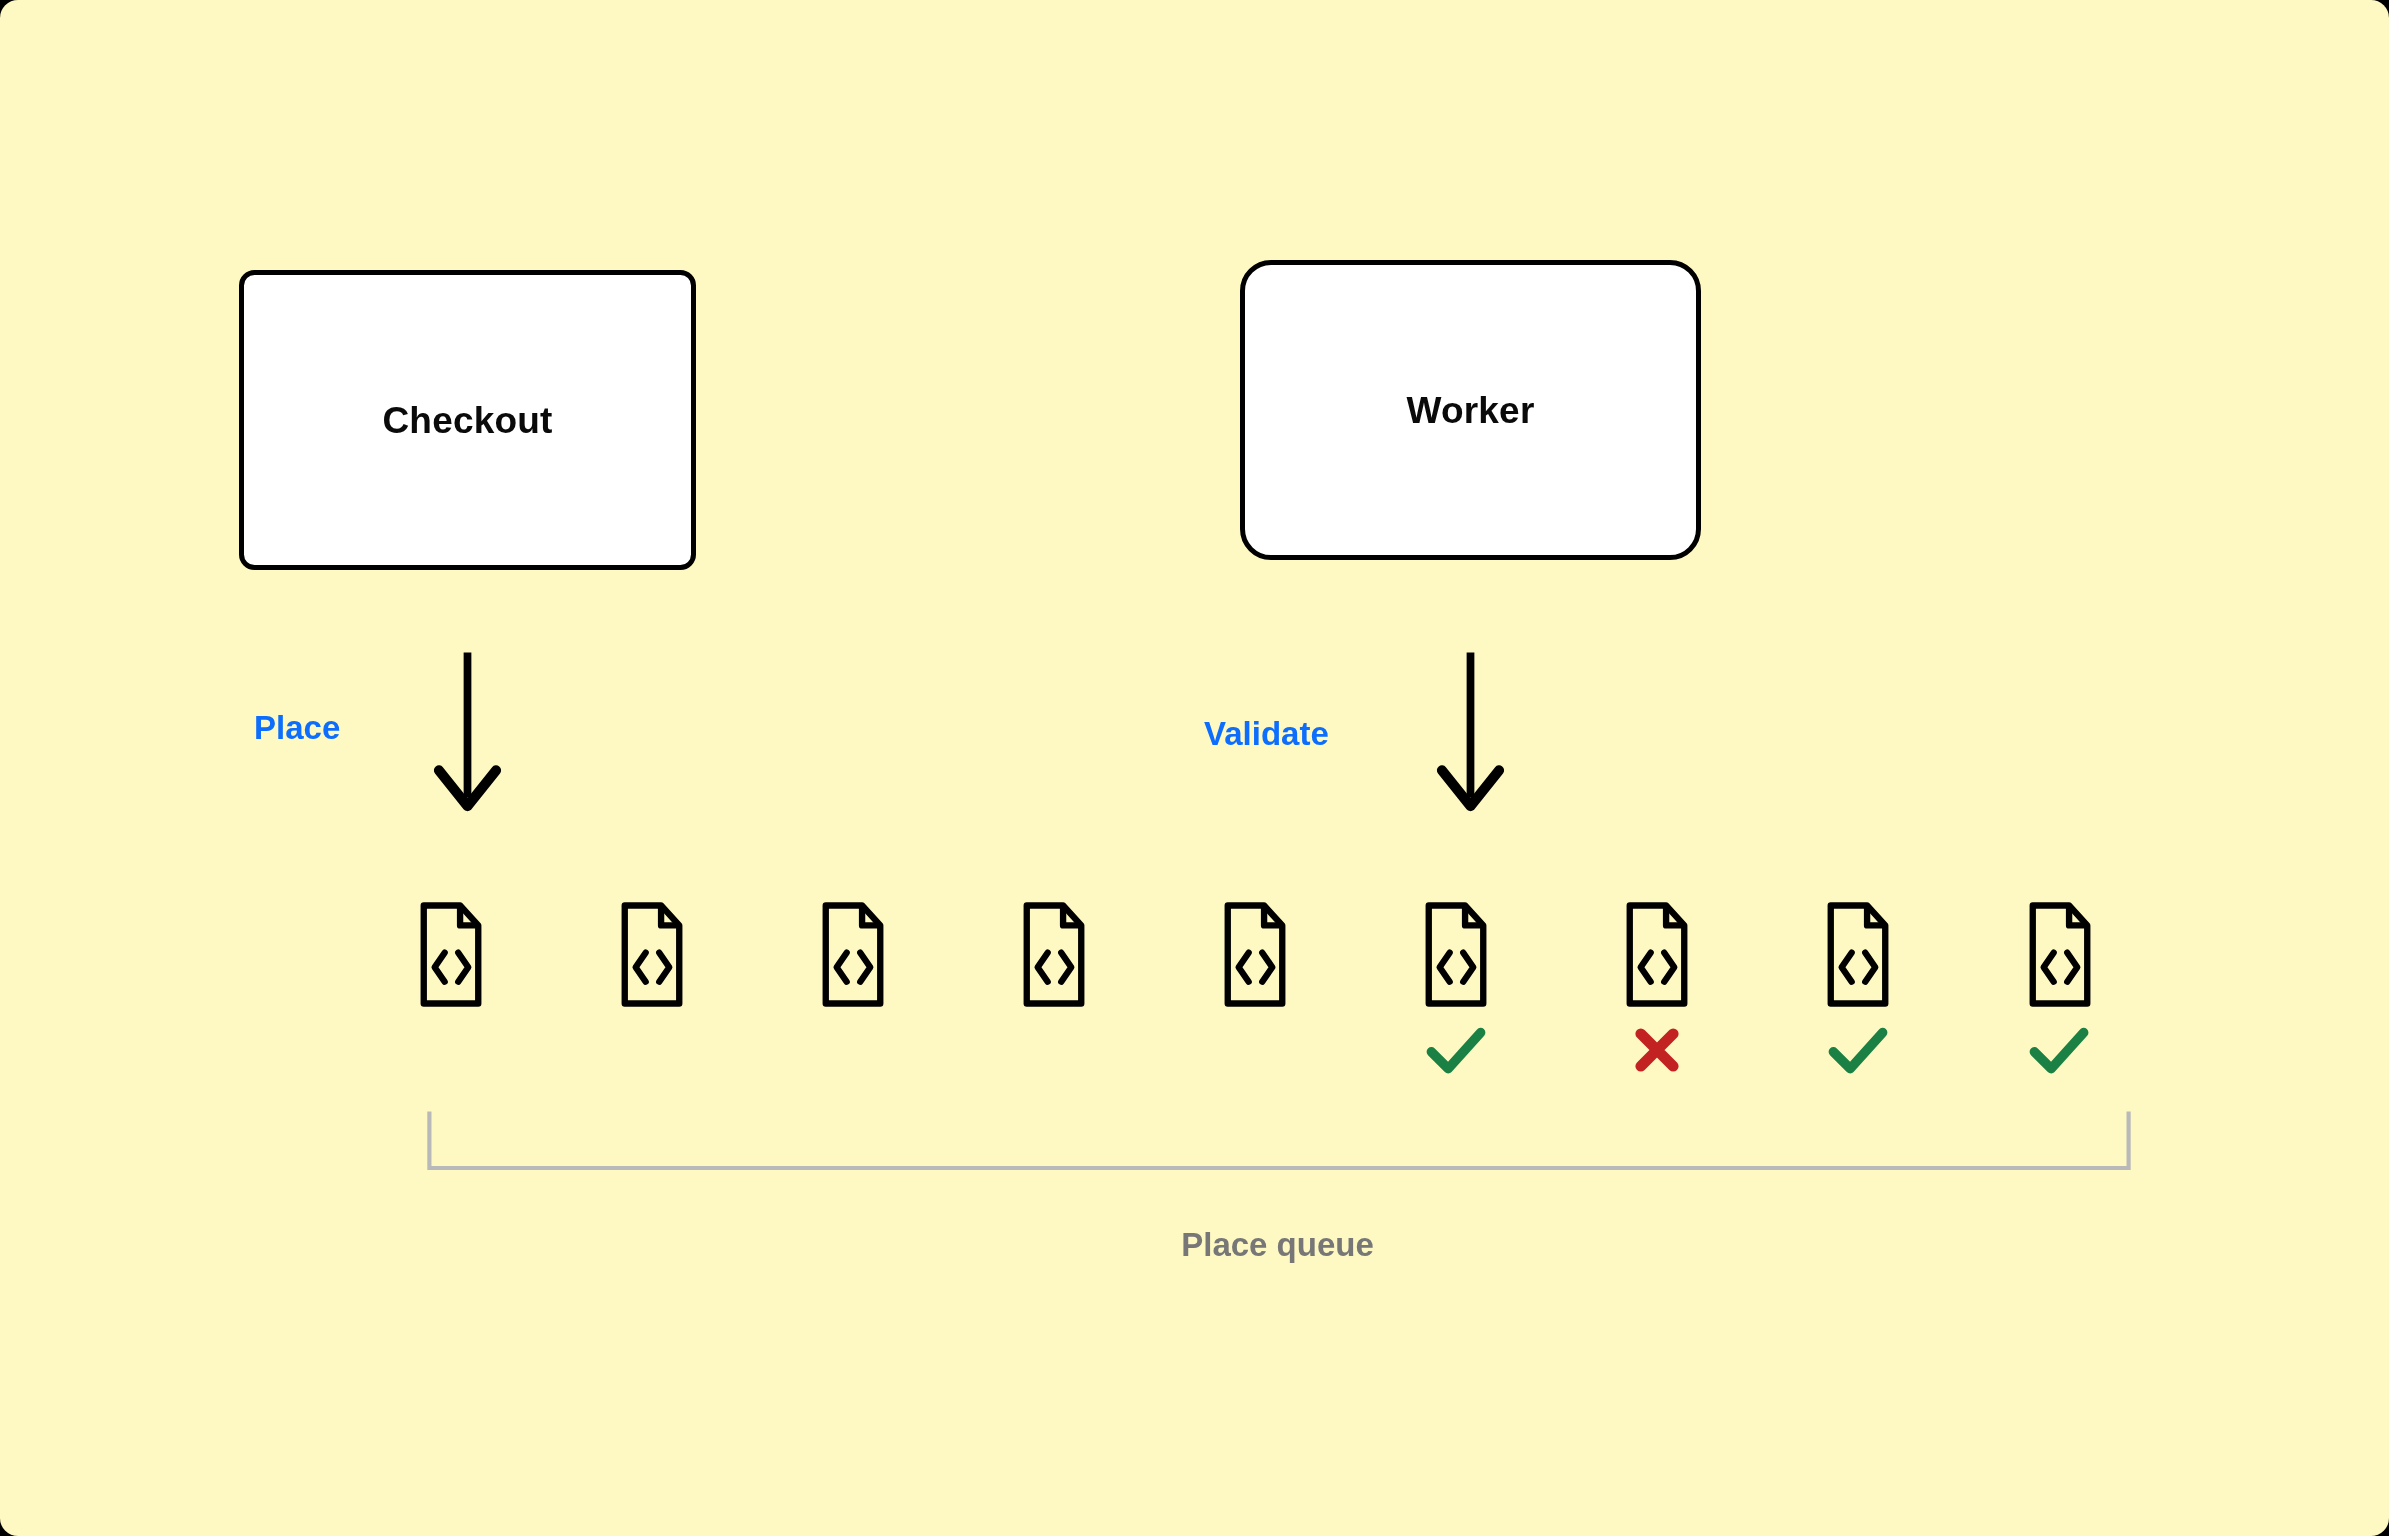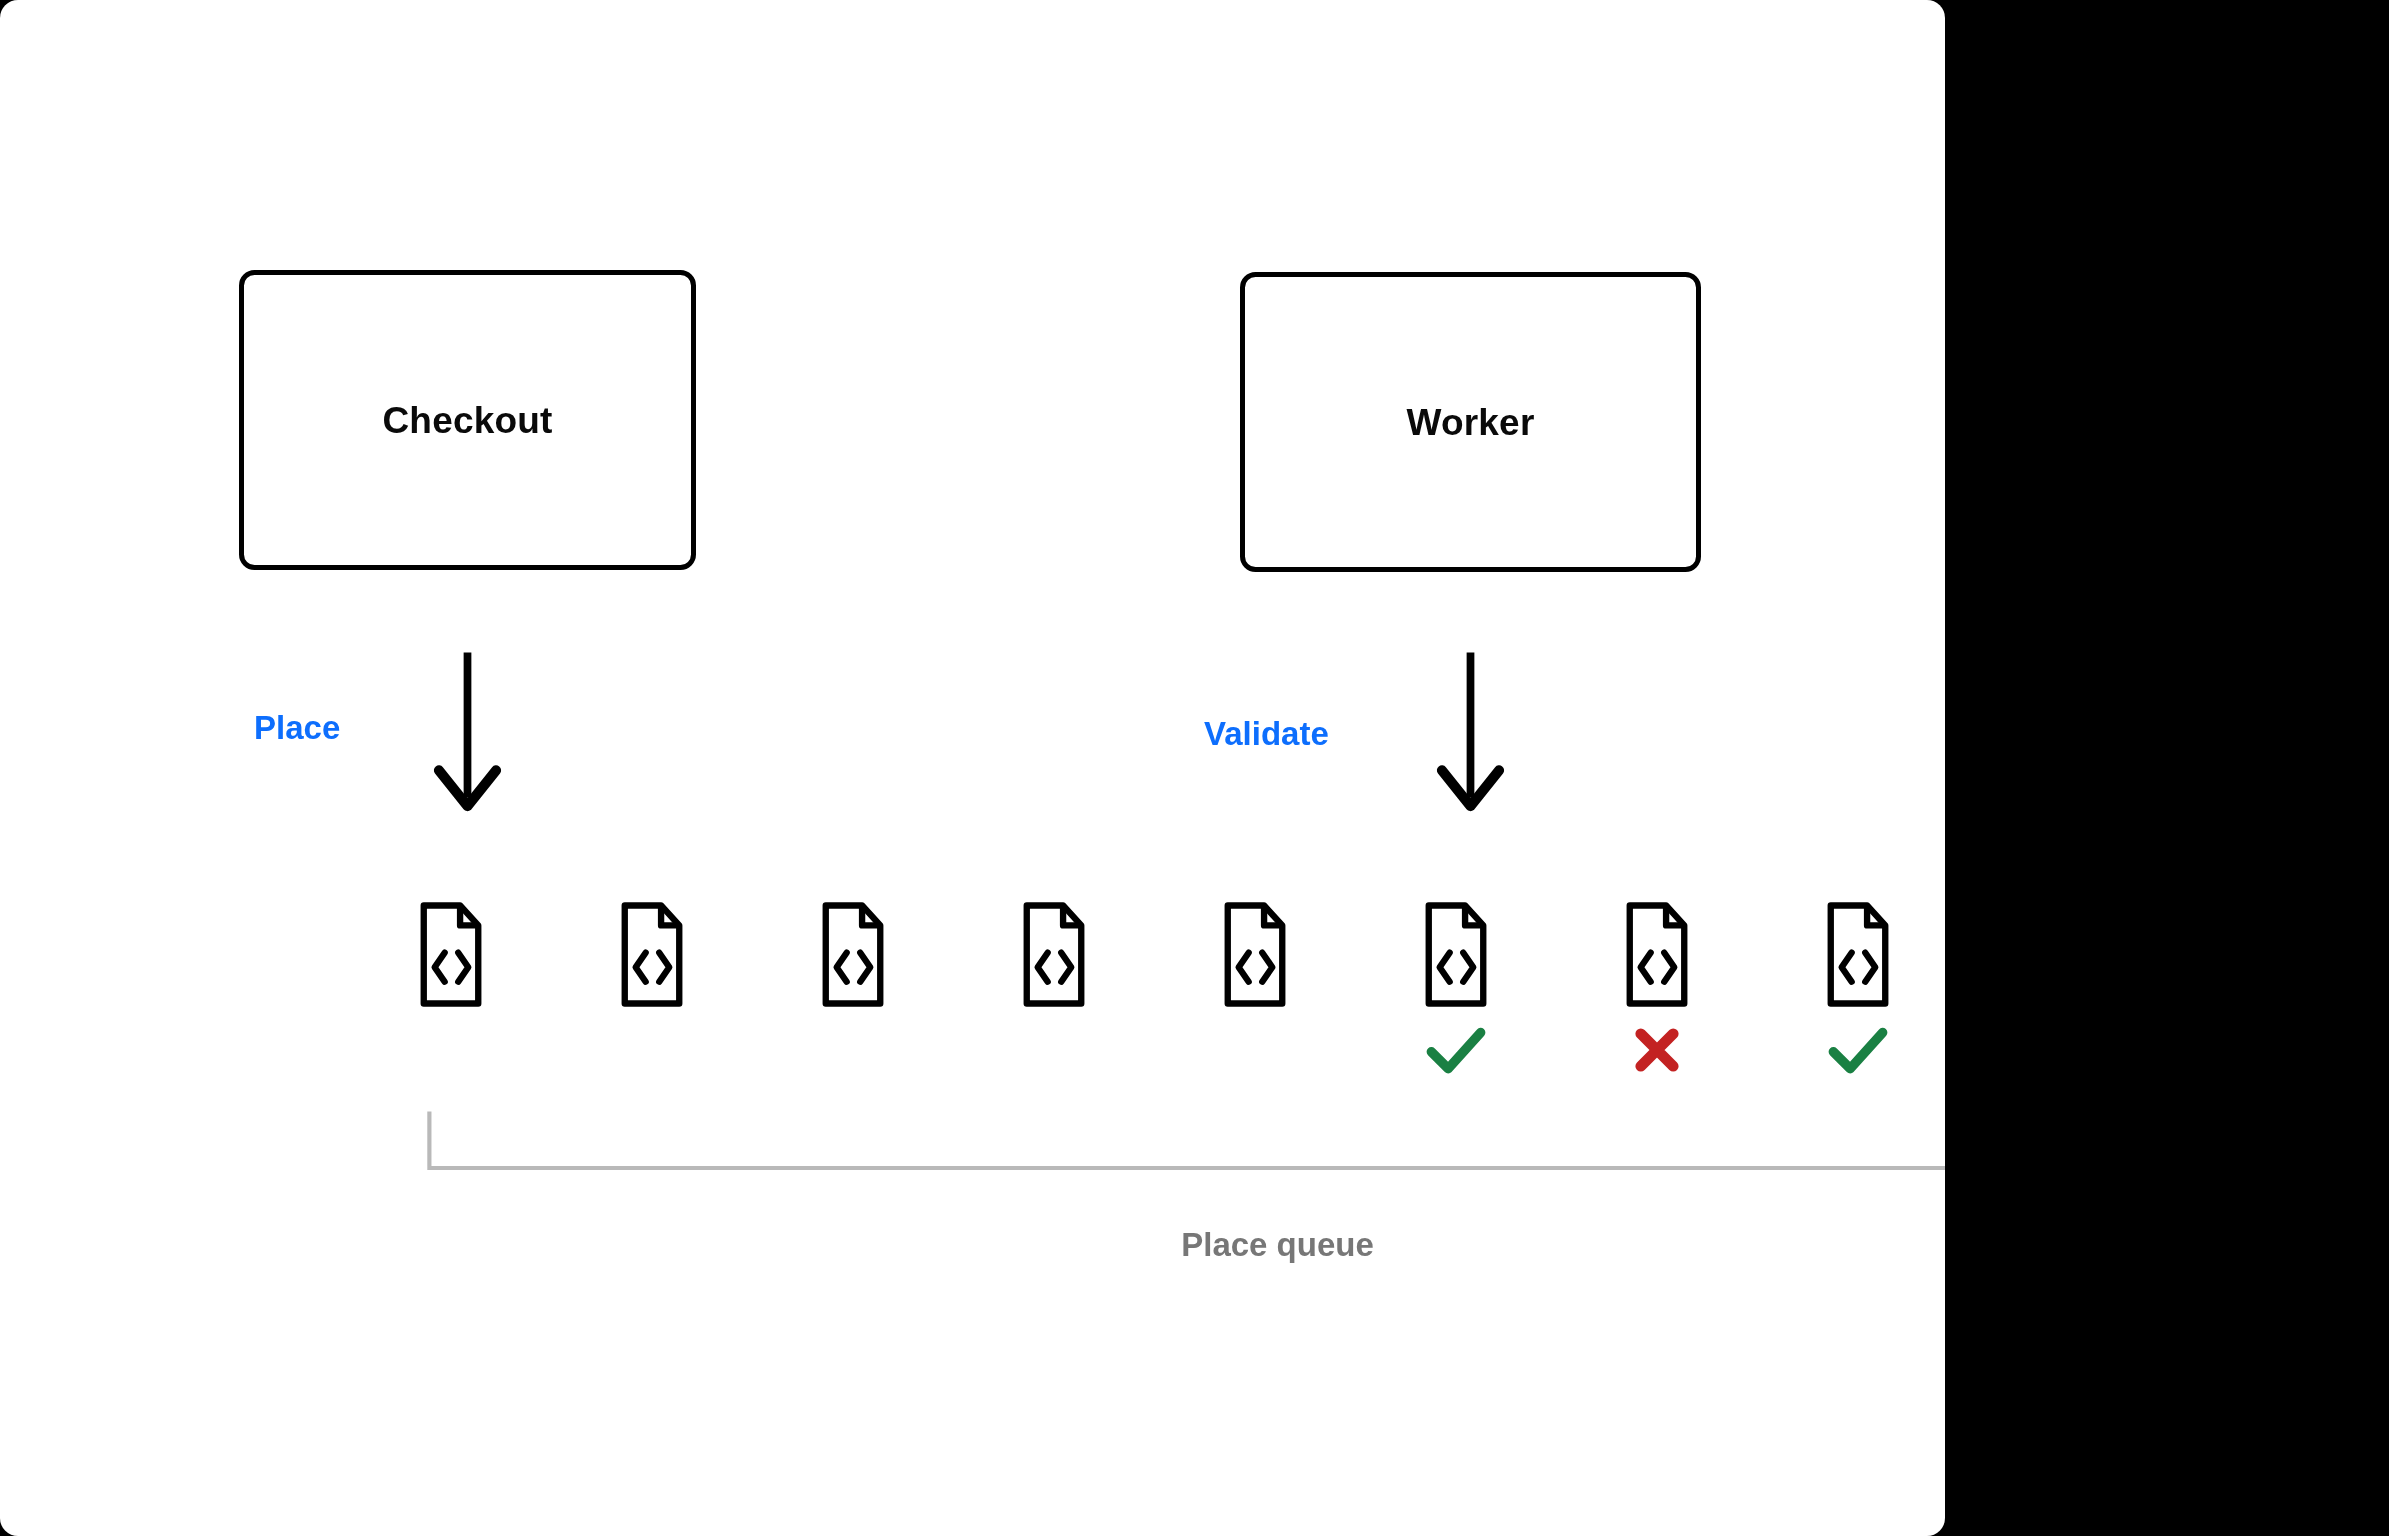--- a/index.html
+++ b/index.html
@@ -7,23 +7,23 @@
     padding: 0;
     background: #000000;
   }
   body {
     width: 2389px;
     height: 1536px;
     overflow: hidden;
   }
   #canvas {
     position: relative;
-    width: 1945px;
+    width: 2389px;
     height: 1536px;
-    background: #ffffff;
+    background: #fef9c3;
     border-radius: 18px;
     overflow: hidden;
     font-family: "Liberation Sans", sans-serif;
     text-decoration: underline;
   }
 
   
   .svc-box {
     position: absolute;
     background: #ffffff;
@@ -83,21 +83,21 @@
 </style>
 </head>
 <body>
 
 <div id="canvas">
 
   <div class="svc-box" style="left:239px; top:270px; width:457px; height:300px;">
     <span class="svc-label">Checkout</span>
   </div>
 
-  <div class="svc-box" style="left:1240px; top:272px; width:461px; height:300px;">
+  <div class="svc-box" style="left:1240px; top:260px; width:461px; height:300px;border-radius:31px;">
     <span class="svc-label">Worker</span>
   </div>
 
   <div class="flow-label" style="left:254px; top:679px;margin-top:32px;">Place</div>
 
   <div class="arrow" style="left:408px; top:644px; width:119px; height:179px;">
     <svg width="119" height="179" viewBox="0 0 200 300">
       <line x1="100" y1="14" x2="100" y2="258" stroke="#000000" stroke-width="13"></line>
       <path d="M 52 212 L 100 272 L 148 212" fill="none" stroke="#000000" stroke-width="17" stroke-linecap="round" stroke-linejoin="round"></path>
     </svg>

